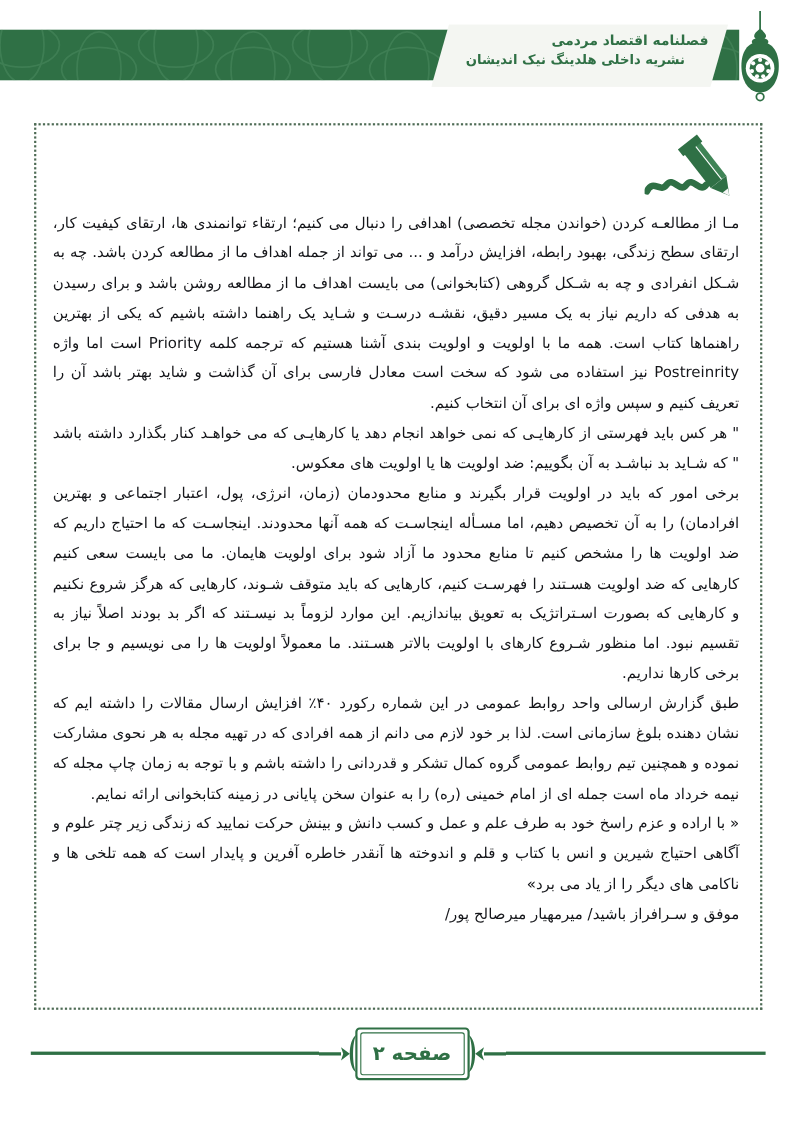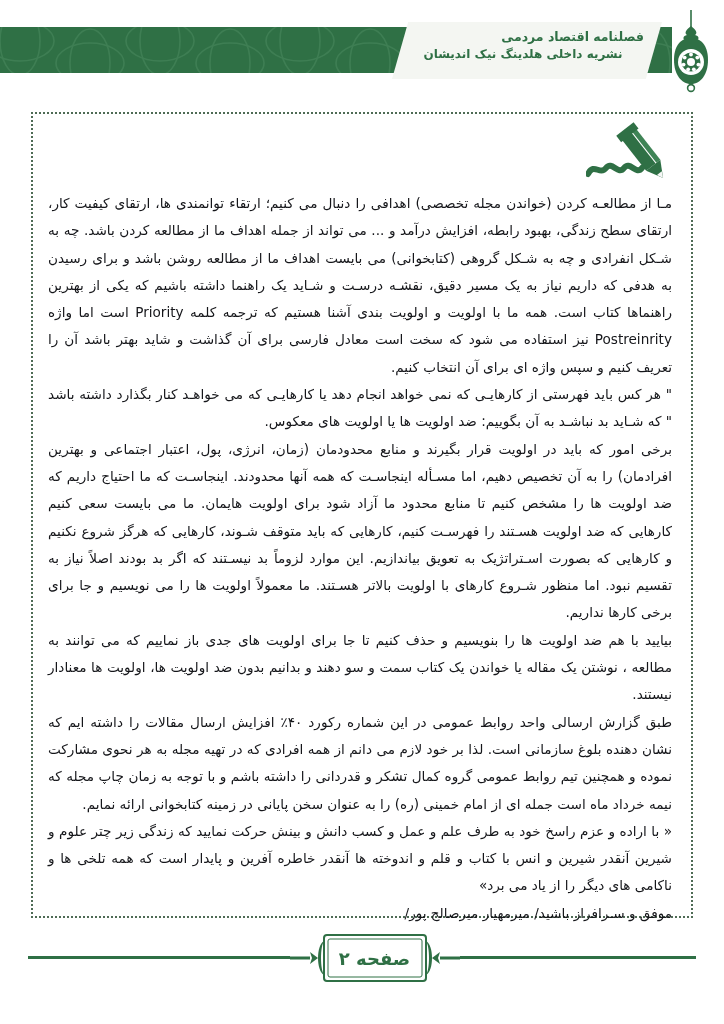--- a/index.html
+++ b/index.html
@@ -253,23 +253,22 @@
       </g>
       <path d="M2 56 C8 44 14 58 20 50 C26 42 32 58 38 50 C44 42 50 58 56 50" fill="none" stroke="#2f7045" stroke-width="6" stroke-linecap="round"></path>
     </svg>
   </span>
 </div>
 
 <div class="article">
   <p>مـا از مطالعـه کردن (خواندن مجله تخصصی) اهدافی را دنبال می کنیم؛ ارتقاء توانمندی ها، ارتقای کیفیت کار، ارتقای سطح زندگی، بهبود رابطه، افزایش درآمد و ... می تواند از جمله اهداف ما از مطالعه کردن باشد. چه به شـکل انفرادی و چه به شـکل گروهی (کتابخوانی) می بایست اهداف ما از مطالعه روشن باشد و برای رسیدن به هدفی که داریم نیاز به یک مسیر دقیق، نقشـه درسـت و شـاید یک راهنما داشته باشیم که یکی از بهترین راهنماها کتاب است. همه ما با اولویت و اولویت بندی آشنا هستیم که ترجمه کلمه Priority است اما واژه Postreinrity نیز استفاده می شود که سخت است معادل فارسی برای آن گذاشت و شاید بهتر باشد آن را تعریف کنیم و سپس واژه ای برای آن انتخاب کنیم.</p>
   <p>" هر کس باید فهرستی از کارهایـی که نمی خواهد انجام دهد یا کارهایـی که می خواهـد کنار بگذارد داشته باشد " که شـاید بد نباشـد به آن بگوییم: ضد اولویت ها یا اولویت های معکوس.</p>
   <p>برخی امور که باید در اولویت قرار بگیرند و منابع محدودمان (زمان، انرژی، پول، اعتبار اجتماعی و بهترین افرادمان) را به آن تخصیص دهیم، اما مسـأله اینجاسـت که همه آنها محدودند. اینجاسـت که ما احتیاج داریم که ضد اولویت ها را مشخص کنیم تا منابع محدود ما آزاد شود برای اولویت هایمان. ما می بایست سعی کنیم کارهایی که ضد اولویت هسـتند را فهرسـت کنیم، کارهایی که باید متوقف شـوند، کارهایی که هرگز شروع نکنیم و کارهایی که بصورت اسـتراتژیک به تعویق بیاندازیم. این موارد لزوماً بد نیسـتند که اگر بد بودند اصلاً نیاز به تقسیم نبود. اما منظور شـروع کارهای با اولویت بالاتر هسـتند. ما معمولاً اولویت ها را می نویسیم و جا برای برخی کارها نداریم.</p>
-  <p>بیایید با هم ضد اولویت ها را بنویسیم و حذف کنیم تا جا برای اولویت های جدی باز نماییم که می توانند به مطالعه ، نوشتن یک مقاله یا خواندن یک کتاب سمت و سو دهند و بدانیم بدون ضد اولویت ها، اولویت ها معنادار نیستند.</p>
   <p>طبق گزارش ارسالی واحد روابط عمومی در این شماره رکورد ۴۰٪ افزایش ارسال مقالات را داشته ایم که نشان دهنده بلوغ سازمانی است. لذا بر خود لازم می دانم از همه افرادی که در تهیه مجله به هر نحوی مشارکت نموده و همچنین تیم روابط عمومی گروه کمال تشکر و قدردانی را داشته باشم و با توجه به زمان چاپ مجله که نیمه خرداد ماه است جمله ای از امام خمینی (ره) را به عنوان سخن پایانی در زمینه کتابخوانی ارائه نمایم.</p>
-  <p class="quote-block">« با اراده و عزم راسخ خود به طرف علم و عمل و کسب دانش و بینش حرکت نمایید که زندگی زیر چتر علوم و شیرین آنقدر شیرین و انس با کتاب و قلم و اندوخته ها آنقدر خاطره آفرین و پایدار است که همه تلخی ها و ناکامی های دیگر را از یاد می برد»</p>
+  <p class="quote-block">« با اراده و عزم راسخ خود به طرف علم و عمل و کسب دانش و بینش حرکت نمایید که زندگی زیر چتر علوم و آگاهی احتیاج شیرین و انس با کتاب و قلم و اندوخته ها آنقدر خاطره آفرین و پایدار است که همه تلخی ها و ناکامی های دیگر را از یاد می برد»</p>
   <p class="sig">موفق و سـرافراز باشید/ میرمهیار میرصالح پور/</p>
 </div>
 
 <div class="footer">
   <div class="footer-rule"></div>
   <div class="footer-badge">
     <svg width="170" height="54" viewBox="0 0 170 54" aria-hidden="true">
       <rect x="34" y="4" width="102" height="46" rx="3" fill="#ffffff" stroke="#2f7045" stroke-width="2"></rect>
       <rect x="38" y="8" width="94" height="38" rx="2" fill="none" stroke="#2f7045" stroke-width="1"></rect>
       <path d="M34 10 C26 14 26 40 34 44 C30 38 30 16 34 10 Z" fill="#2f7045"></path>

